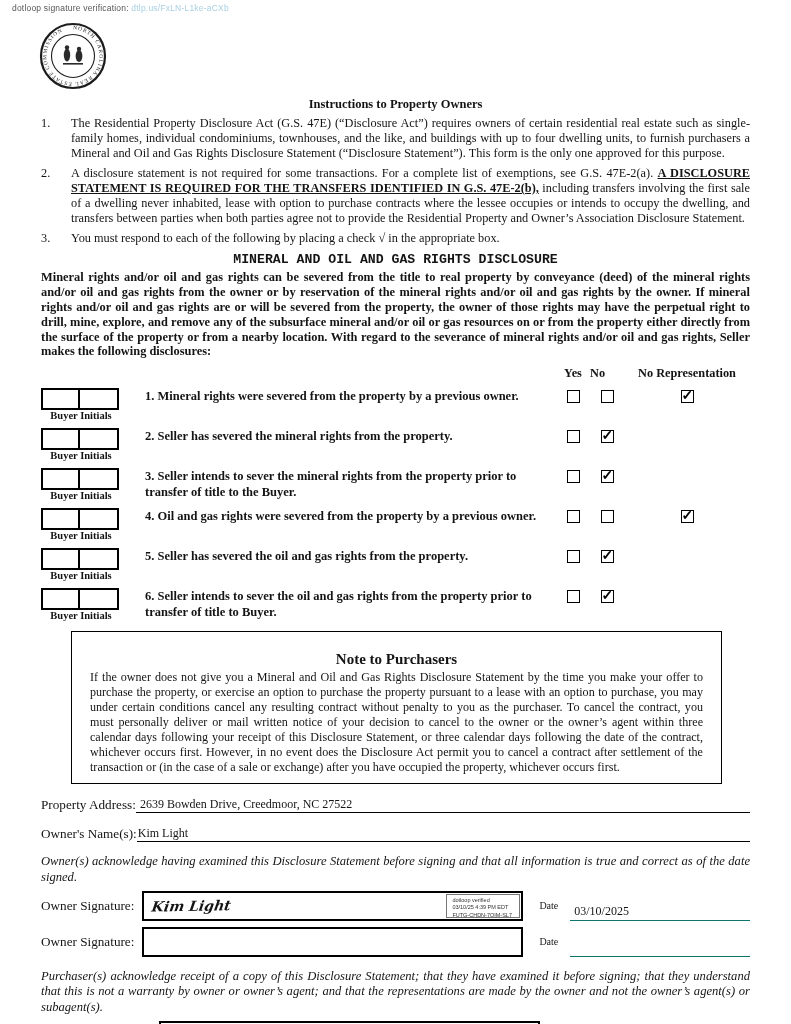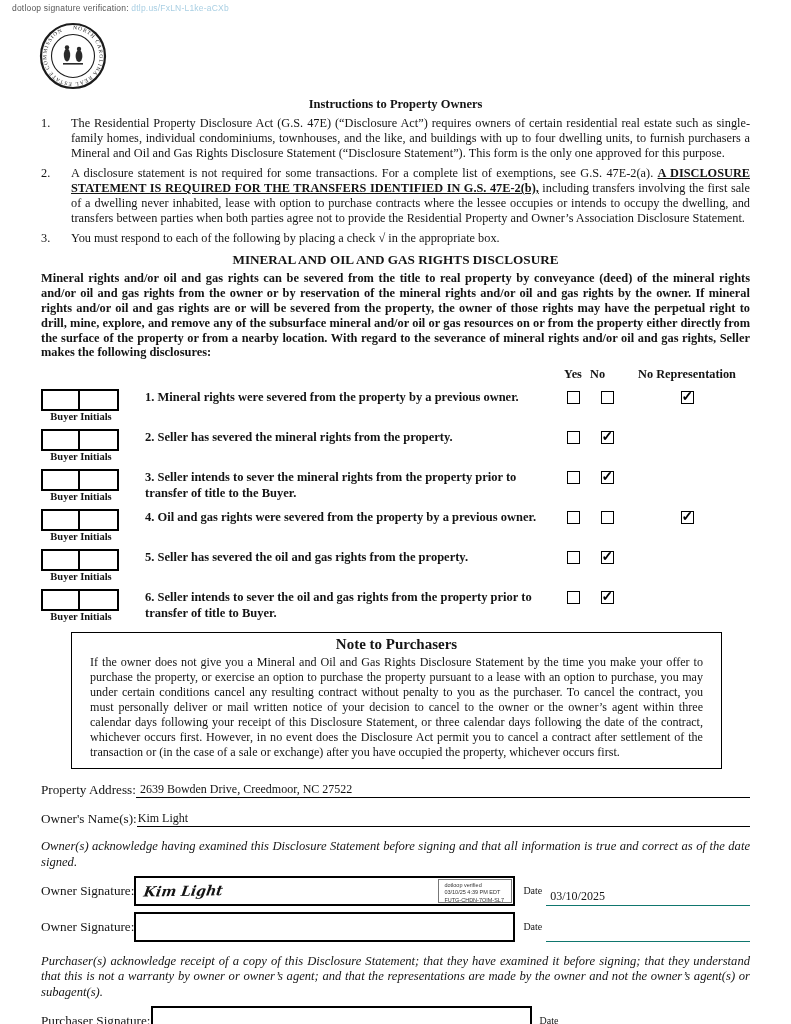--- a/index.html
+++ b/index.html
@@ -27,21 +27,21 @@
   .inst-heading { text-align:center; font-weight:bold; font-size:12.5px; margin-top:7px; }
 
   
   .inst-list { margin-top:4px; }
   .inst-item { display:flex; margin-bottom:5px; }
   .inst-num { width:18px; flex:0 0 auto; font-size:12.3px; }
   .inst-gap { width:12px; flex:0 0 auto; }
   .inst-body { flex:1; font-size:12.3px; line-height:1.22; text-align:justify; }
   .bold-underline { font-weight:bold; text-decoration:underline; }
 
-  .disc-heading { text-align:center; font-weight:bold; font-size:13.2px; margin-top:6px; }
+  .disc-heading { text-align:center; font-weight:bold; font-size:13.2px; margin-top:6px;font-family:Liberation Mono, monospace; }
   .disc-intro { font-weight:bold; font-size:12.4px; line-height:1.2; text-align:justify; margin-top:3px; }
 
   
   .cols-header { display:flex; justify-content:flex-end; font-weight:bold; font-size:12.3px; margin-top:7px; }
   .col-yes-h { width:34px; text-align:center; }
   .col-no-h { width:34px; text-align:left; }
   .col-norep-h { width:126px; text-align:center; }
 
   .disc-row { display:flex; align-items:flex-start; margin-top:5px; }
   .initials { width:104px; flex:0 0 auto; margin-top:2px; }
@@ -55,33 +55,33 @@
   .ccol-norep { width:126px; display:flex; justify-content:center; }
   .cb { width:13px; height:13px; border:1.8px solid #000; position:relative; background:#fff; }
   .cb.checked::after {
     content:"\2713";
     position:absolute; top:-4px; left:0px;
     font-size:14px; font-weight:bold; color:#000;
   }
   .cb.absent { visibility:hidden; }
 
   
-  .note-box { border:1.6px solid #000; margin:10px 28px 0 30px; padding:3px 18px 8px 18px; }
+  .note-box { border:1.6px solid #000; margin:10px 28px 0 30px; padding:19px 18px 8px 18px; }
   .note-title { text-align:center; font-weight:bold; font-size:15px; }
   .note-body { font-size:12.1px; line-height:1.24; text-align:justify; margin-top:2px; }
 
   
   .field-line { display:flex; align-items:flex-end; margin-top:13px; }
   .flabel { font-size:13.2px; white-space:nowrap; }
   .fvalue { flex:1; border-bottom:1px solid #000; font-size:12px; padding:0 0 1px 4px; line-height:1.1; }
   .fvalue.tight { padding-left:1px; }
   .ack { font-style:italic; font-size:12.6px; line-height:1.22; text-align:justify; margin-top:12px; }
 
   
-  .sig-row { display:flex; align-items:center; margin-top:6px; }
+  .sig-row { display:flex; align-items:center; margin-top:6px;gap:8px; }
   .sig-label { font-size:13.2px; white-space:nowrap; }
   .sig-box { width:381px; height:30px; border:2px solid #000; position:relative; display:flex; align-items:center; flex:0 0 auto; }
   .sig-script {
     font-family:"DejaVu Serif", serif;
     font-style:italic; font-weight:bold; font-size:14px;
     padding-left:8px; transform:skewX(-10deg) rotate(-1deg);
   }
   .stamp {
     position:absolute; right:1px; top:1px; bottom:1px;
     border:1px solid #777; background:#fff;

